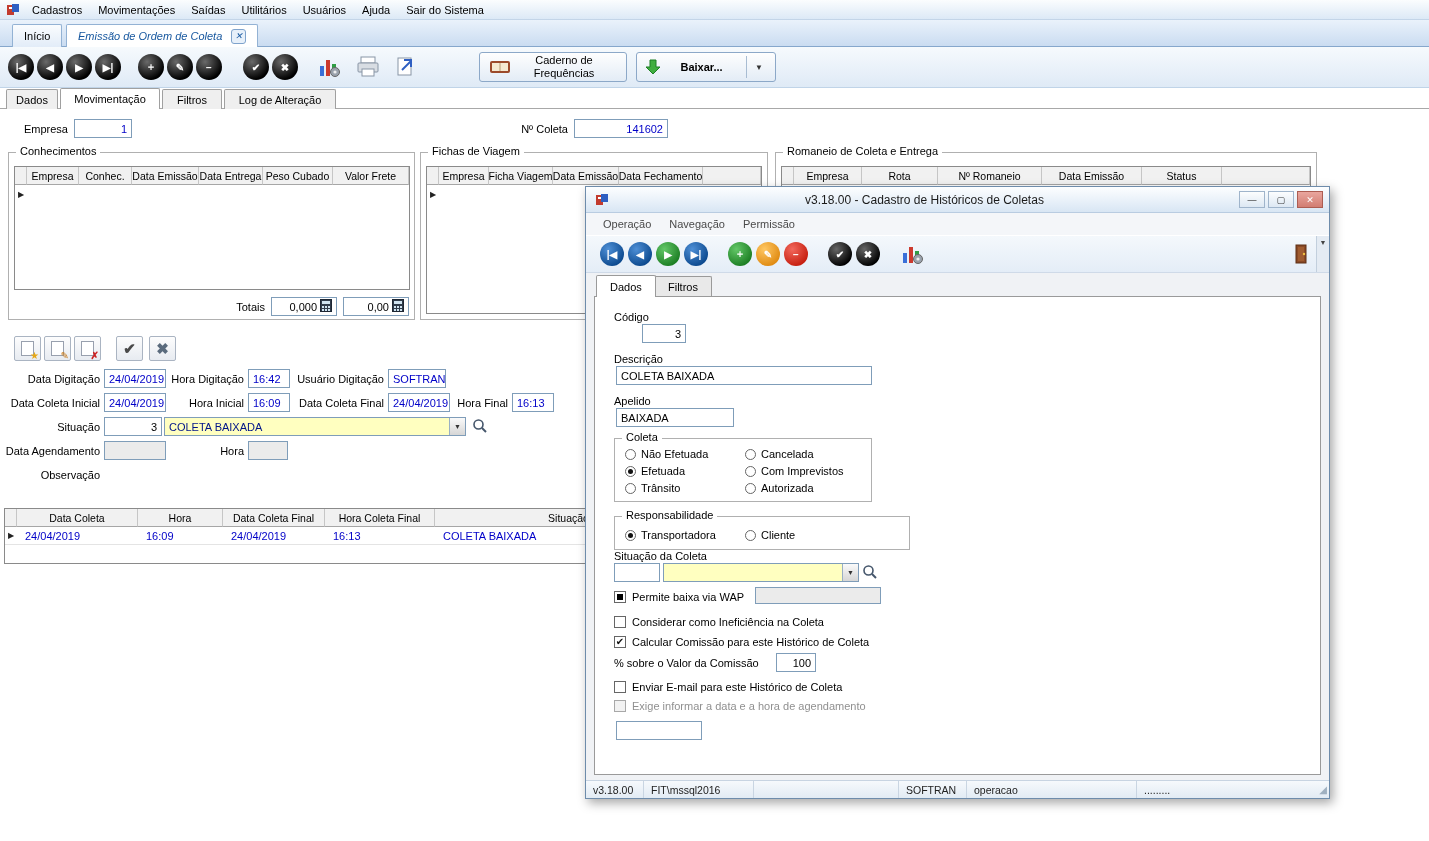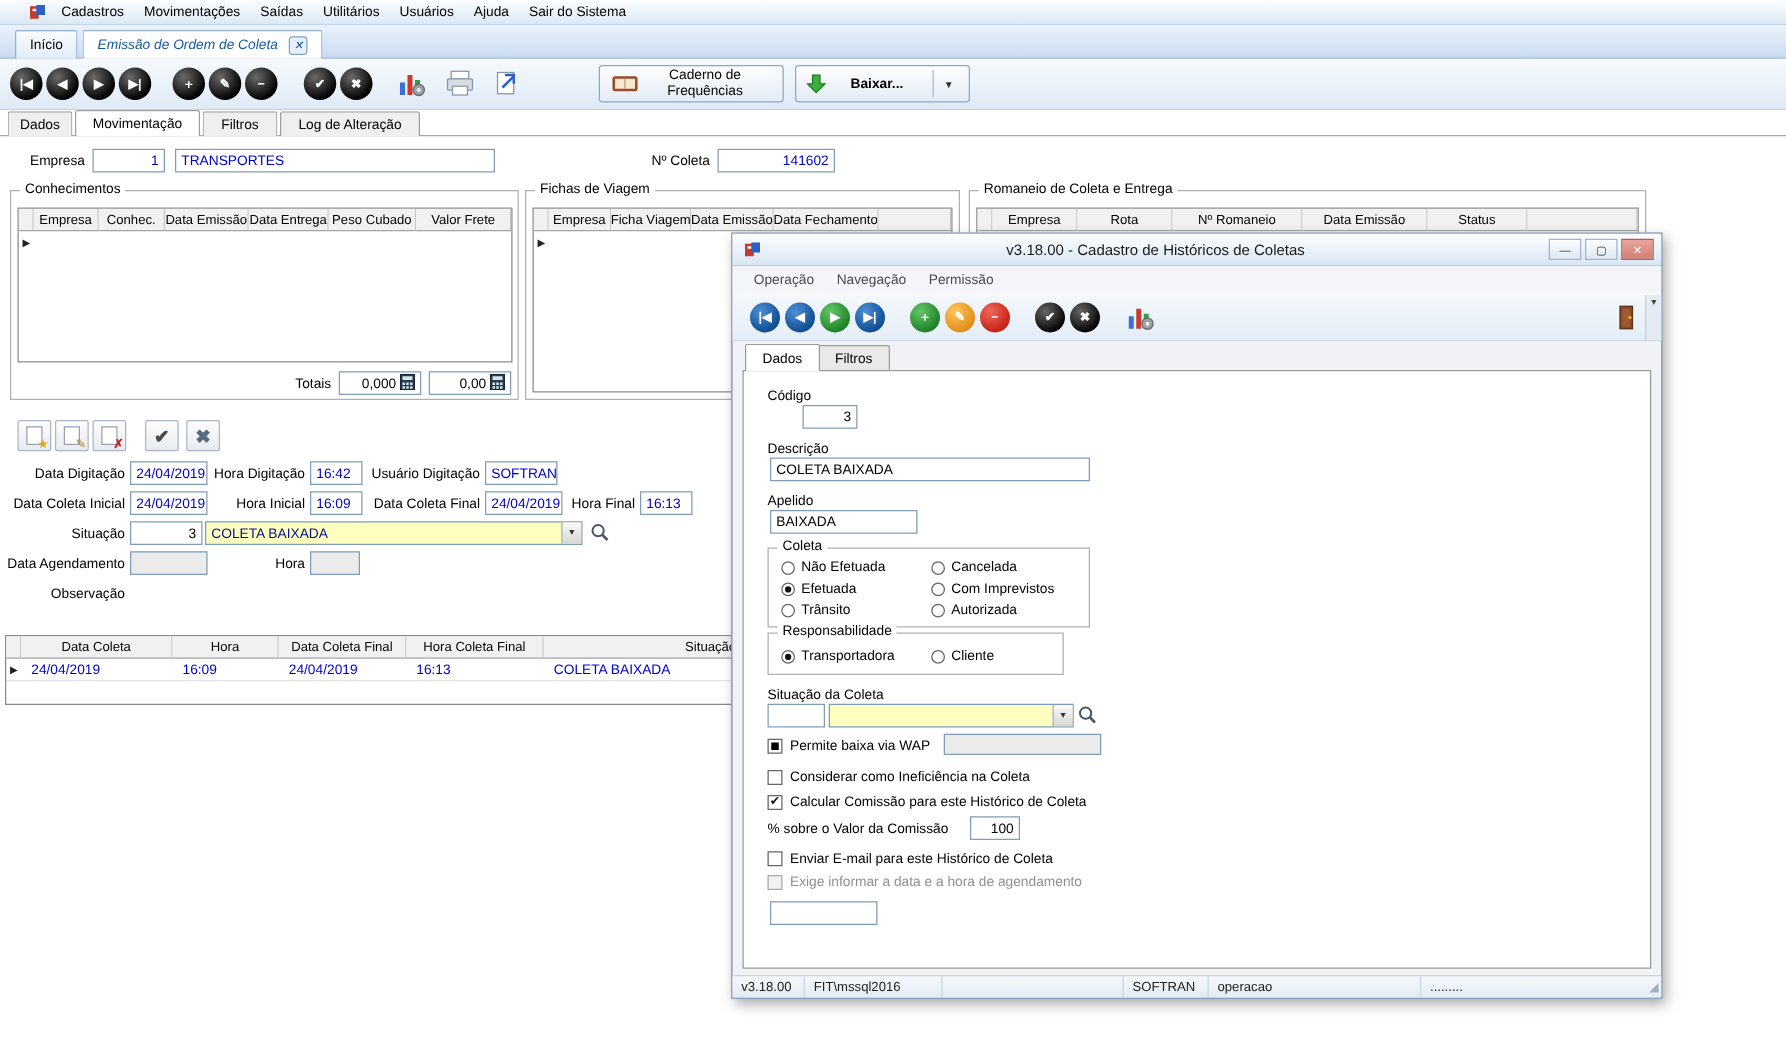--- a/index.html
+++ b/index.html
@@ -1,21 +1,21 @@
 <!DOCTYPE html>
 <html><head>
 <meta charset="utf-8">
 <style>
   *{margin:0;padding:0;box-sizing:border-box;}
   html,body{background:#fff;}
   body{font-family:"Liberation Sans",sans-serif;font-size:11px;color:#000;}
   .app{position:relative;width:1429px;height:841px;background:#fff;overflow:hidden;}
 
   
-  .menubar{position:absolute;left:0;top:0;width:100%;height:20px;background:linear-gradient(#fbfdfe,#dce9f6);border-bottom:1px solid #c3d5e8;display:flex;align-items:center;padding-left:20px;}
+  .menubar{position:absolute;left:0;top:0;width:100%;height:20px;background:linear-gradient(#fbfdfe,#dce9f6);border-bottom:1px solid #c3d5e8;display:flex;align-items:center;padding-left:3px;}
   .menubar .mi{padding:3px 8px;cursor:default;white-space:nowrap;}
   .appicon{width:15px;height:15px;margin:0 3px;display:inline-flex;}
 
   
   .doctabs{position:absolute;left:0;top:20px;width:100%;height:27px;background:linear-gradient(#eaf2fb,#cadcf1);border-bottom:1px solid #86a7cc;}
   .dtab{position:absolute;top:4px;height:23px;display:flex;align-items:center;padding:0 11px;border:1px solid #93b2d4;border-bottom:none;border-radius:2px 2px 0 0;background:linear-gradient(#fafcfe,#e2ecf8);white-space:nowrap;}
   .dtab.active{background:#fff;color:#15569e;font-style:italic;}
   .tabclose{width:15px;height:15px;margin-left:9px;border:1px solid #7fa3cc;border-radius:3px;background:#e7f0fa;color:#15569e;font-size:9px;display:flex;align-items:center;justify-content:center;}
 
   
@@ -193,21 +193,20 @@
 
   <div class="subtabs">
     <div class="stab" style="left:6px;width:52px">Dados</div>
     <div class="stab active" style="left:60px;width:100px">Movimentação</div>
     <div class="stab" style="left:162px;width:60px">Filtros</div>
     <div class="stab" style="left:224px;width:112px">Log de Alteração</div>
   </div>
 
   <div class="lab r" style="left:8px;top:119px;width:60px">Empresa</div>
   <div class="fld blue right" style="left:74px;top:119px;width:58px">1</div>
-  <div class="fld blue" style="left:140px;top:119px;width:256px">TRANSPORTES</div>
   <div class="lab r" style="left:510px;top:119px;width:58px">Nº Coleta</div>
   <div class="fld blue right" style="left:574px;top:119px;width:94px">141602</div>
 
   <div class="gbox" style="left:8px;top:152px;width:407px;height:168px">
     <span class="gtitle">Conhecimentos</span>
     <div class="grid" style="left:5px;top:13px;width:396px;height:124px">
       <div class="ghead">
         <div class="gh" style="width:12px"></div>
         <div class="gh" style="width:52px">Empresa</div>
         <div class="gh" style="width:53px">Conhec.</div>
@@ -456,21 +455,21 @@
         <div class="radio-row" style="left:130px;top:25px">
           <span class="rdot"></span>
             <span>Com Imprevistos</span>
         </div>
         <div class="radio-row" style="left:130px;top:42px">
           <span class="rdot"></span>
             <span>Autorizada</span>
         </div>
       </div>
 
-      <div class="gbox" style="left:19px;top:209px;width:237px;height:34px">
+      <div class="gbox" style="left:19px;top:219px;width:296px;height:34px">
         <span class="gtitle">Responsabilidade</span>
         <div class="radio-row" style="left:10px;top:11px">
           <span class="rdot sel"></span>
             <span>Transportadora</span>
         </div>
         <div class="radio-row" style="left:130px;top:11px">
           <span class="rdot"></span>
             <span>Cliente</span>
         </div>
       </div>

